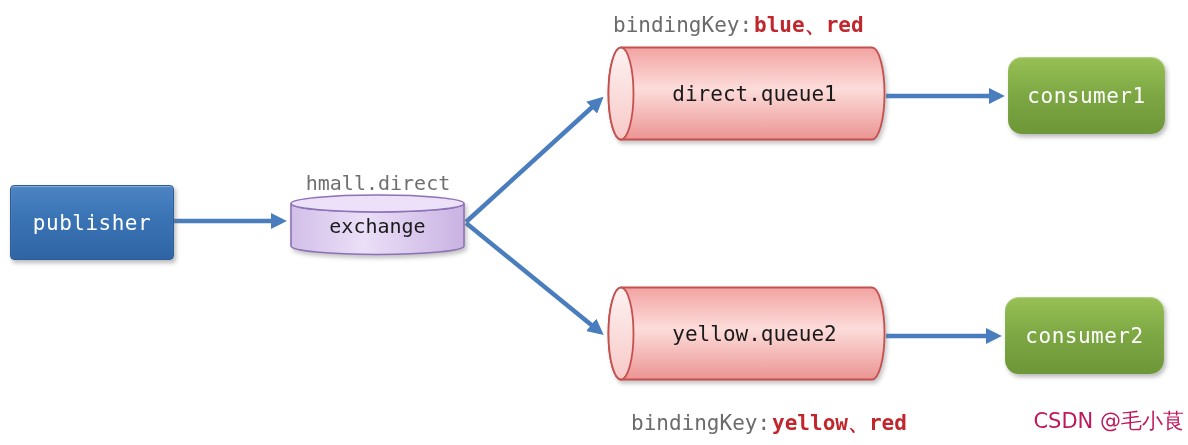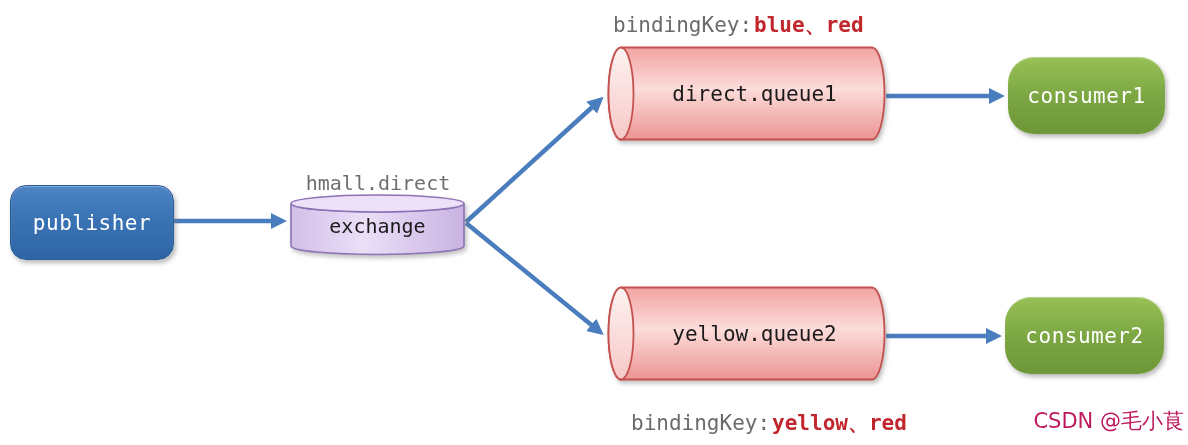--- a/index.html
+++ b/index.html
@@ -6,29 +6,29 @@
   .canvas {
     position:relative; width:1188px; height:445px; background:#ffffff;
     overflow:hidden; font-family:"DejaVu Sans Mono", monospace;
   }
   .canvas svg { position:absolute; display:block; }
 
   .arrows { left:0; top:0; z-index:1; }
 
   .node { position:absolute; z-index:2; display:flex; align-items:center; justify-content:center; }
 
-  .box { border-radius:16px; color:#ffffff; font-size:21px; letter-spacing:0.5px; }
+  .box { border-radius:4px; color:#ffffff; font-size:21px; letter-spacing:0.5px; }
   .publisher {
     left:10px; top:185px; width:162px; height:73px;
     background:linear-gradient(180deg,#4c84c4 0%, #3a73b4 45%, #2f65a5 100%);
     border:1.5px solid #2b5b98;
     box-shadow:2px 3px 4px rgba(120,120,120,0.5), inset 0 1px 1px rgba(255,255,255,0.35);
   }
   .consumer {
-    border-radius:26px;
+    border-radius:14px;
     background:linear-gradient(180deg,#97c155 0%, #7da743 50%, #6d9738 100%);
     box-shadow:2px 3px 4px rgba(120,120,120,0.5), inset 0 1px 1px rgba(255,255,255,0.3);
   }
   .consumer1 { left:1008px; top:57px; width:157px; height:77px; }
   .consumer2 { left:1005px; top:297px; width:159px; height:77px; }
 
   .cyl { z-index:2; filter:drop-shadow(2px 3px 2px rgba(120,120,120,0.45)); }
   .exchange-svg { left:289px; top:193px; }
   .queue1-svg  { left:606px; top:45px; }
   .queue2-svg  { left:606px; top:285px; }

